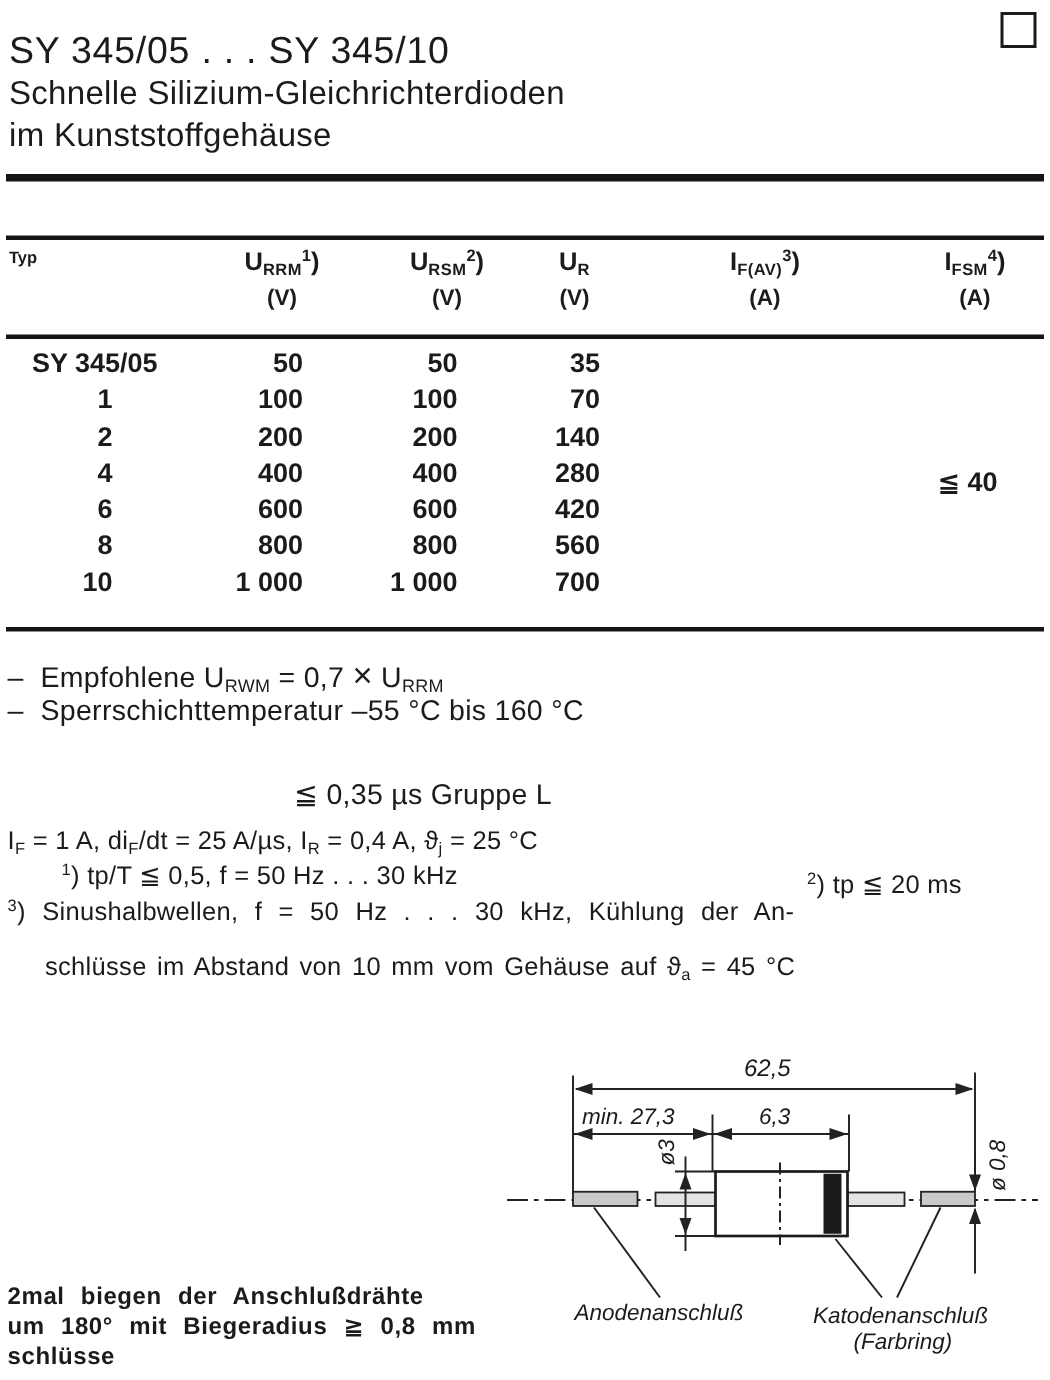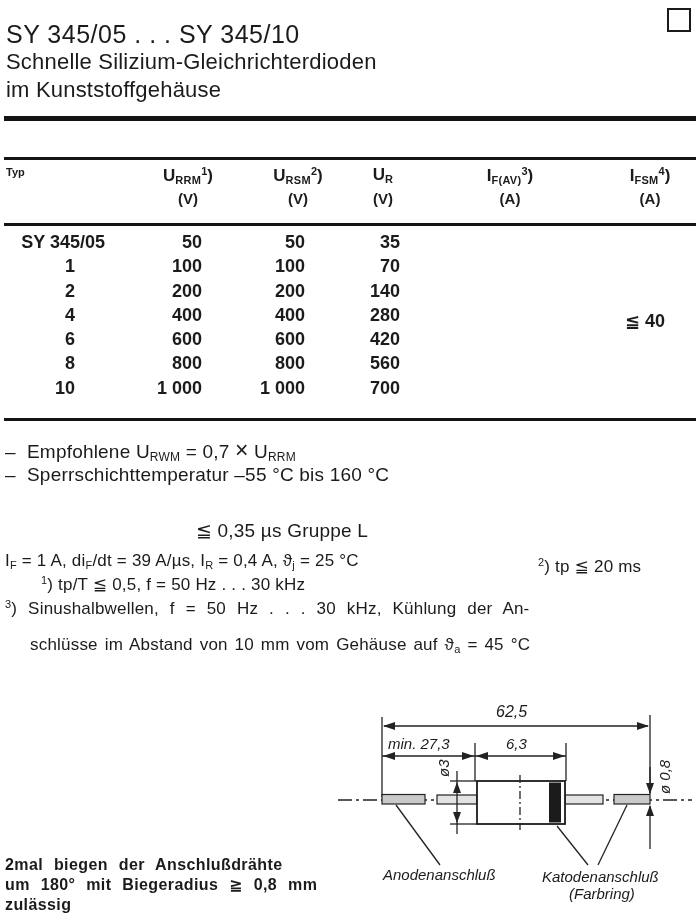--- a/index.html
+++ b/index.html
@@ -145,26 +145,26 @@
 
   <div class="note" style="top:437px;">
     <span class="dash">–</span><span>Empfohlene U</span><span class="sub">RWM</span><span> = 0,7 </span><span class="bigx">×</span><span> U</span><span class="sub">RRM</span>
   </div>
   <div class="note" style="top:464px;">
     <span class="dash">–</span><span>Sperrschichttemperatur –55 °C bis 160 °C</span>
   </div>
   <div class="note" style="top:519px;left:196px;">≦ 0,35 µs Gruppe L</div>
 
   <div class="fnote" style="left:5px;top:551px;">
-    <span>I</span><span class="sub">F</span><span> = 1 A,  di</span><span class="sub">F</span><span>/dt = 39 A/µs,  I</span><span class="sub">R</span><span> = 0,4 A, ϑ</span><span class="sub">j</span><span> = 25 °C</span>
+    <span>I</span><span class="sub">F</span><span> = 1 A,  di</span><span class="sub">F</span><span>/dt = 25 A/µs,  I</span><span class="sub">R</span><span> = 0,4 A, ϑ</span><span class="sub">j</span><span> = 25 °C</span>
   </div>
   <div class="fnote" style="left:5px;top:574px;margin-left:36px;">
     <span class="sup">1</span><span>)  tp/T ≦ 0,5, f = 50 Hz . . . 30 kHz</span>
   </div>
-  <div class="fnote" style="left:538px;top:556px;">
+  <div class="fnote" style="left:538px;top:580px;">
     <span class="sup">2</span><span>)  tp ≦ 20 ms</span>
   </div>
   <div class="fnote just1" style="left:5px;top:598px;">
     <span class="sup">3</span><span>)  Sinushalbwellen,  f = 50 Hz . . . 30 kHz,  Kühlung  der  An-</span>
   </div>
   <div class="fnote just2" style="left:30px;top:635px;">
     <span>schlüsse im Abstand von 10 mm vom Gehäuse auf ϑ</span><span class="sub">a</span><span> = 45 °C</span>
   </div>
 
   <svg id="pkg" class="abs" width="370" height="218" viewBox="0 0 370 218">
@@ -215,16 +215,16 @@
     <line class="ln" x1="227" y1="129" x2="258" y2="168" stroke-width="1.1"></line>
     <line class="ln" x1="297" y1="108" x2="268" y2="168" stroke-width="1.1"></line>
     <text class="lbltxt" x="53" y="183">Anodenanschluß</text>
     <text class="lbltxt" x="212" y="185">Katodenanschluß</text>
     <text class="lbltxt" x="239" y="202">(Farbring)</text>
   </svg>
 
   <div class="bend">
     <div>2mal biegen der Anschlußdrähte</div>
     <div>um 180° mit Biegeradius ≧ 0,8 mm</div>
-    <div>zulässig</div>
+    <div>schlüsse</div>
   </div>
 
 </div>
 
 </body></html>

